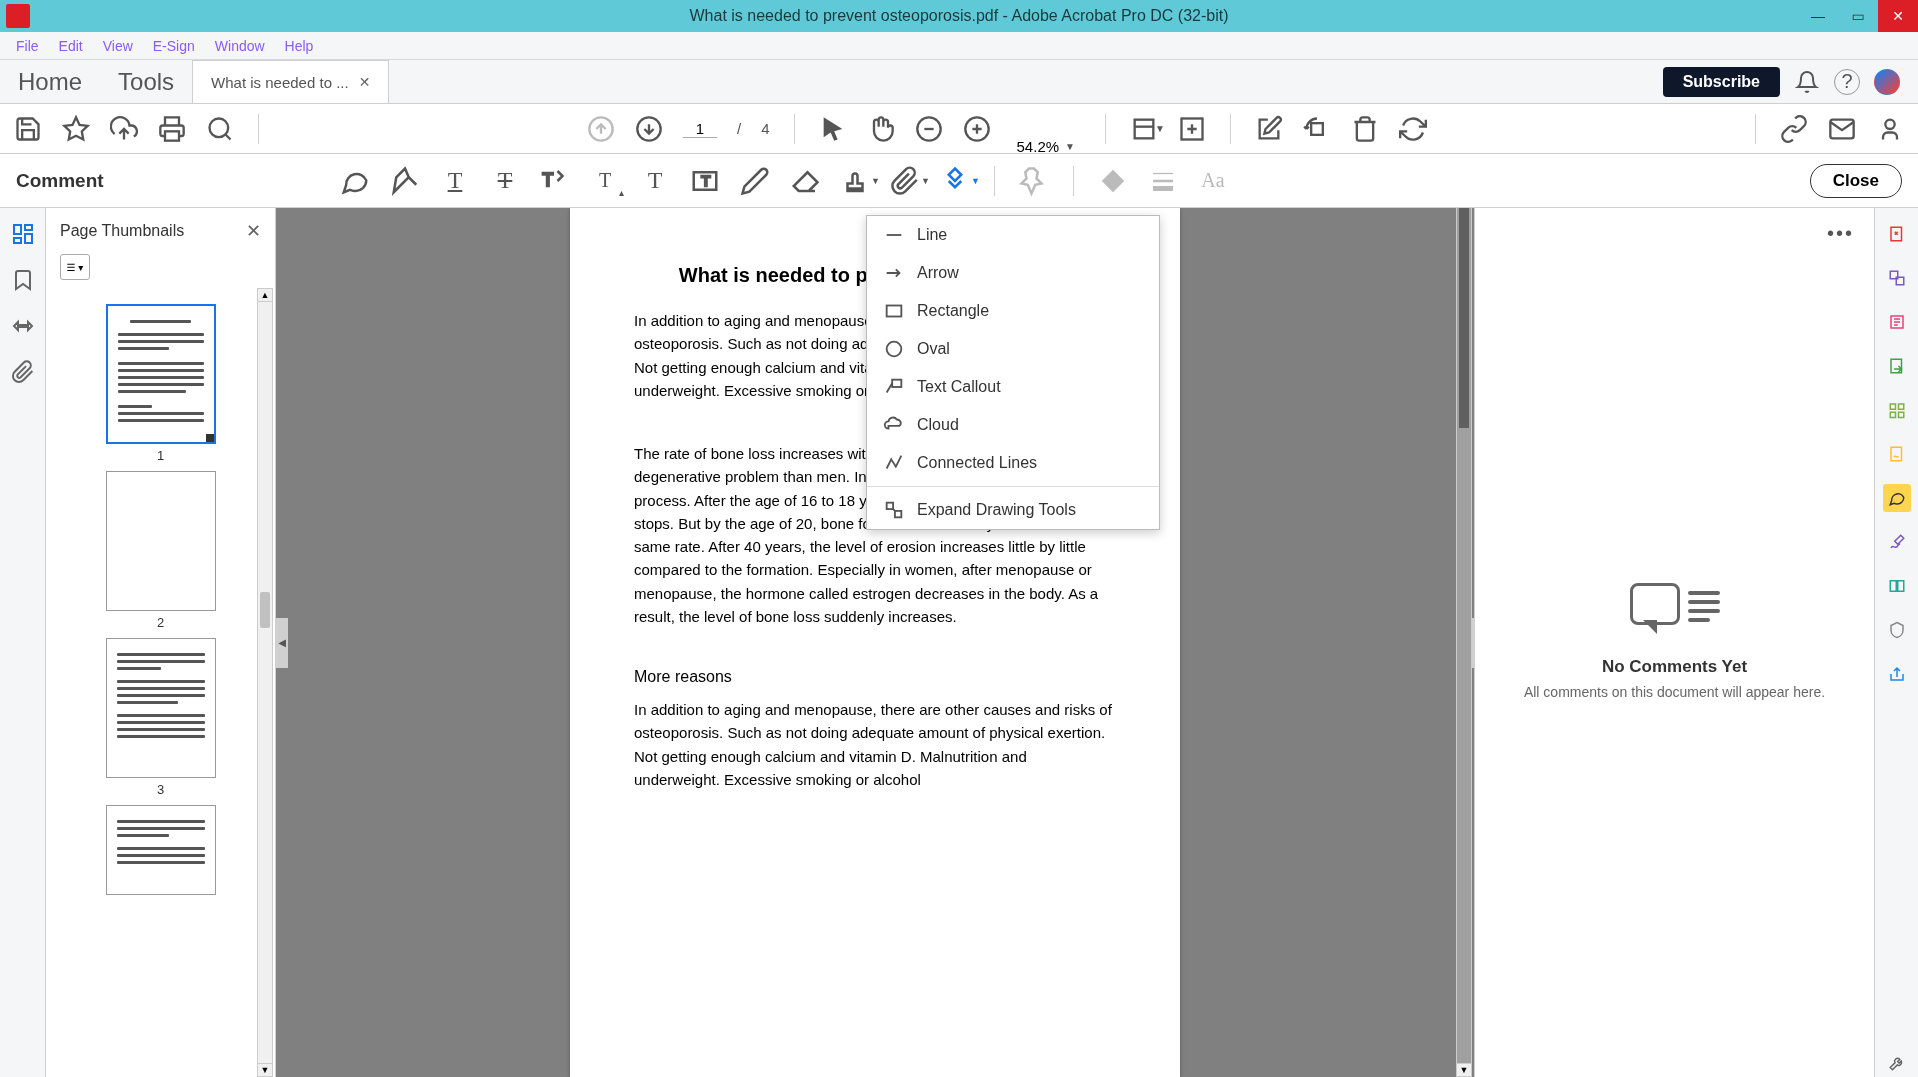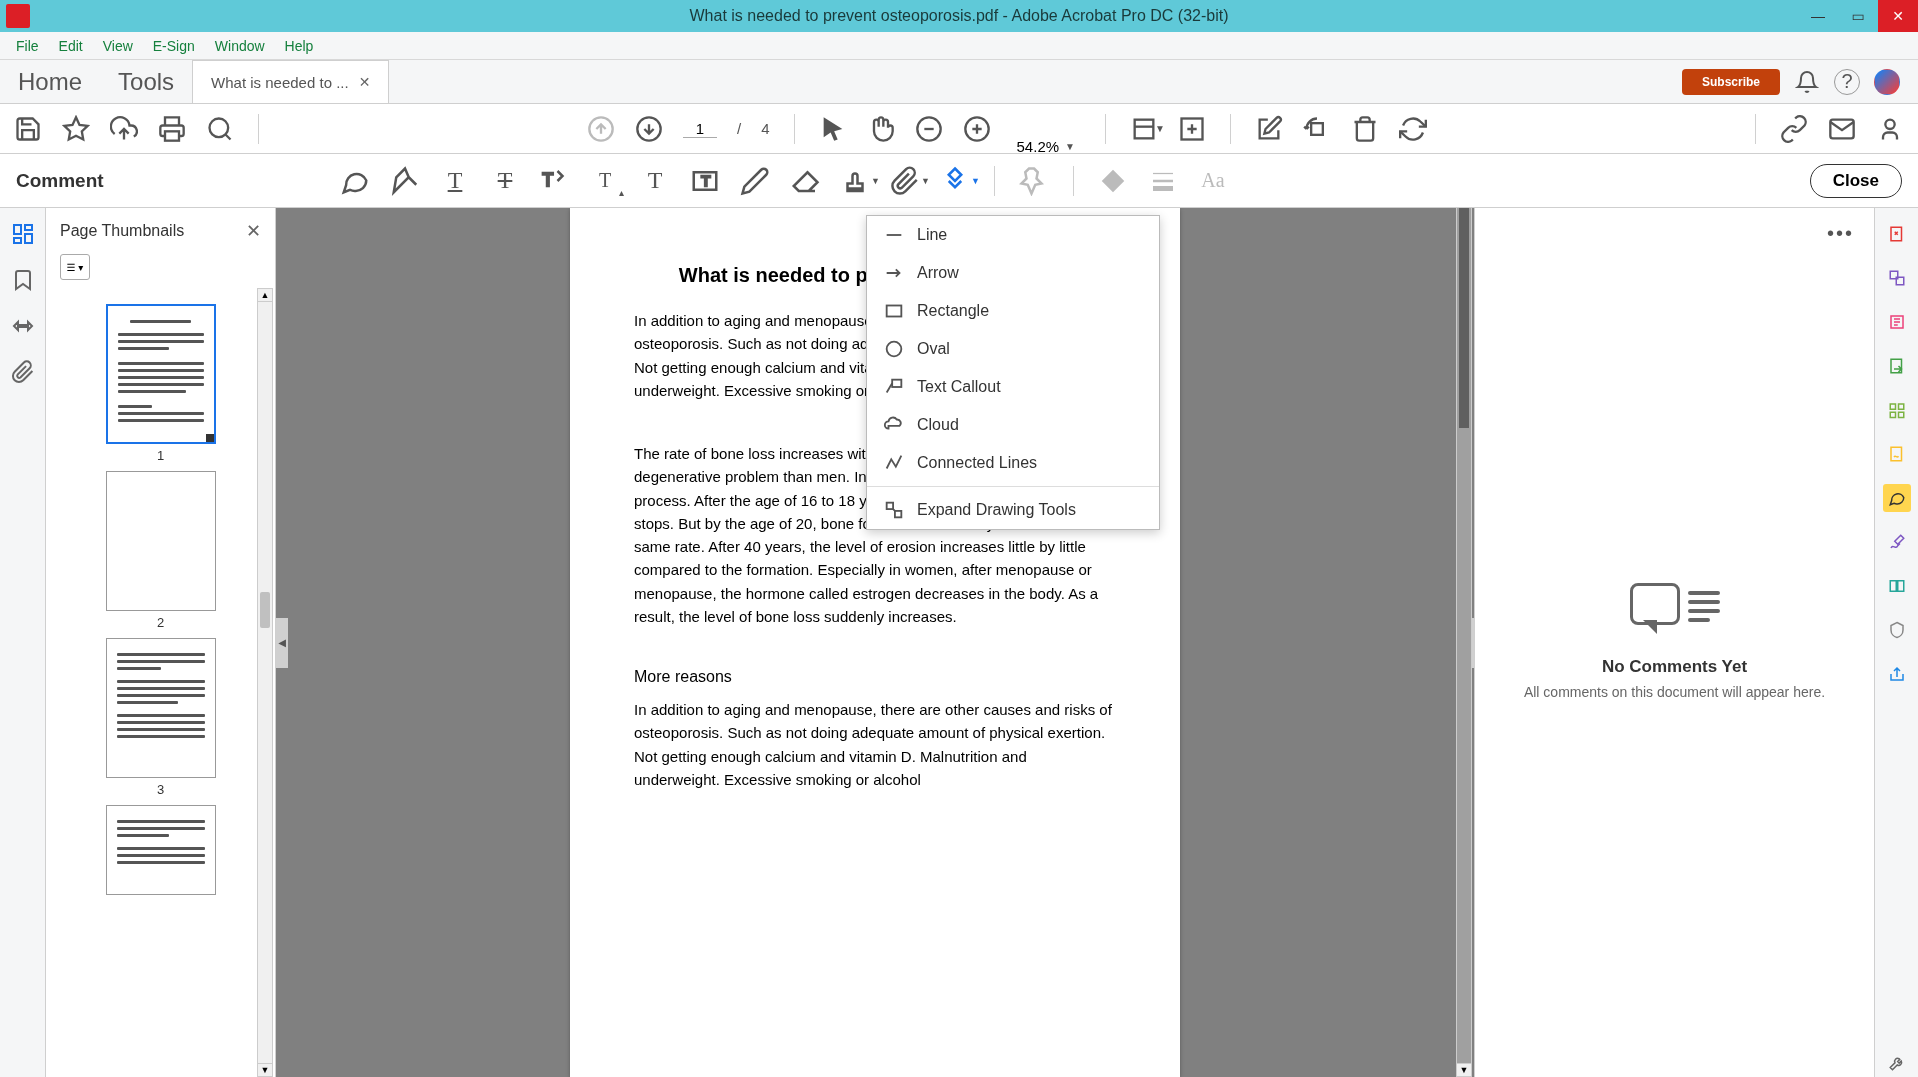--- a/index.html
+++ b/index.html
@@ -8,29 +8,29 @@
 
 .titlebar { height: 32px; background: #5fc9d8; display: flex; align-items: center; position: relative; }
 .titlebar-icon { width: 24px; height: 24px; margin-left: 6px; background: #dc1f26; border-radius: 2px; }
 .titlebar-text { position: absolute; left: 50%; transform: translateX(-50%); font-size: 16px; color: #1a3a3a; }
 .window-controls { margin-left: auto; display: flex; height: 100%; }
 .win-btn { width: 40px; display: flex; align-items: center; justify-content: center; font-size: 14px; color: #333; }
 .win-btn.close { background: #dc1f26; color: white; }
 
 
 .menubar { height: 28px; background: #f5f6f7; display: flex; align-items: center; padding: 0 8px; gap: 4px; border-bottom: 1px solid #d8d8d8; }
-.menu-item { padding: 2px 8px; font-size: 14px; color: #15803d; cursor: default; }
+.menu-item { padding: 2px 8px; font-size: 14px; color: #8b5cf6; cursor: default; }
 
 
 .tabbar { height: 44px; background: #f5f6f7; display: flex; align-items: stretch; border-bottom: 1px solid #cfcfcf; }
 .tab { padding: 0 18px; display: flex; align-items: center; font-size: 24px; color: #555; cursor: default; position: relative; }
 .tab.doc { background: #fff; border-top: 1px solid #cfcfcf; border-left: 1px solid #cfcfcf; border-right: 1px solid #cfcfcf; font-size: 15px; }
 .tab-close { margin-left: 10px; color: #666; font-size: 14px; }
 .tabbar-right { margin-left: auto; display: flex; align-items: center; gap: 14px; padding-right: 18px; }
-.subscribe-btn { background: #c2410c; color: #fff; padding: 6px 20px; border-radius: 4px; font-size: 12px; font-weight: 600; }
+.subscribe-btn { background: #0f172a; color: #fff; padding: 6px 20px; border-radius: 4px; font-size: 16px; font-weight: 600; }
 .tr-icon { width: 26px; height: 26px; display: flex; align-items: center; justify-content: center; color: #555; font-size: 20px; border: 1px solid transparent; border-radius: 50%; }
 .tr-icon.circle { border-color: #999; }
 .tr-icon.globe { background: linear-gradient(135deg,#0a84ff,#ff3b30); border-radius: 50%; }
 
 
 .maintoolbar { height: 50px; background: #fff; border-bottom: 1px solid #cfcfcf; display: flex; align-items: center; padding: 0 14px; gap: 20px; }
 .tb-icon { width: 28px; height: 28px; display: flex; align-items: center; justify-content: center; color: #555; }
 .tb-sep { width: 1px; height: 30px; background: #d0d0d0; margin: 0 4px; }
 .page-input { width: 34px; text-align: center; border: none; border-bottom: 1px solid #aaa; font-size: 15px; }
 .page-total { font-size: 15px; color: #555; }

